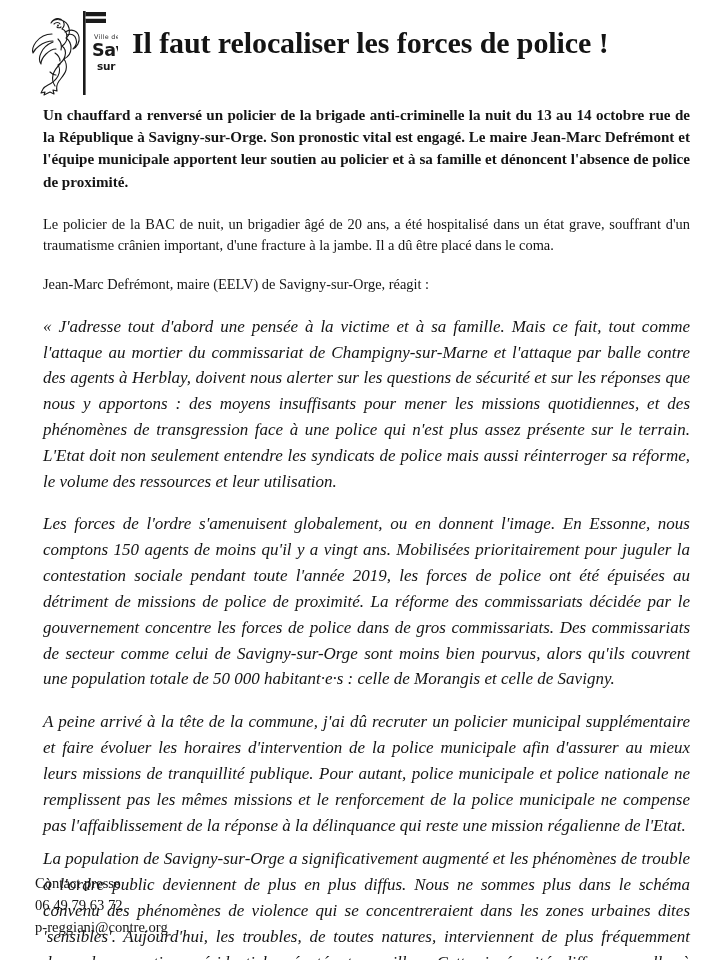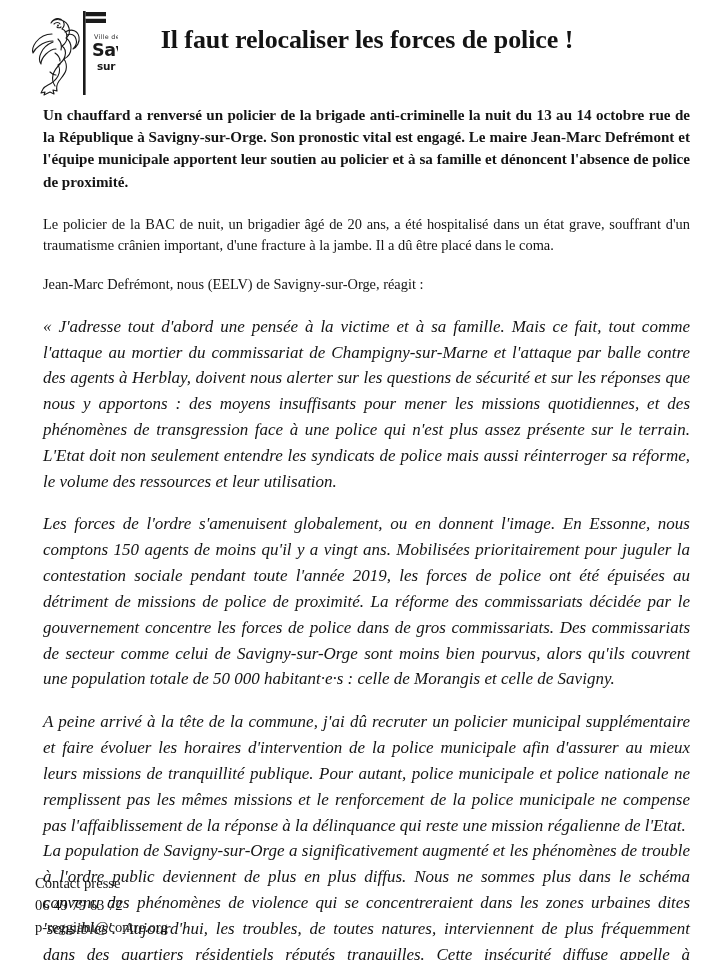--- a/index.html
+++ b/index.html
@@ -39,21 +39,21 @@
     height: 92px;
   }
   .logo svg { display: block; }
 
   .doc-title {
     position: absolute;
     left: 132px;
     top: 26px;
     width: 470px;
     text-align: center;
-    font-size: 26px;
+    font-size: 30px;
     font-weight: bold;
     letter-spacing: -0.1px;
     line-height: 1.1;
     white-space: nowrap;
   }
 
   
   .content {
     position: absolute;
     left: 43px;
@@ -80,21 +80,21 @@
     margin-bottom: 18px;
   }
 
   .quote {
     font-size: 17px;
     font-style: italic;
     line-height: 1.52;
     margin-bottom: 17px;
   }
   .quote.tight {
-    margin-bottom: 0;
+    margin-bottom: 8px;
   }
 
   
   .contact {
     position: absolute;
     left: 35px;
     top: 873px;
     width: 400px;
   }
   .contact-heading {
@@ -166,21 +166,21 @@
 
     <div class="doc-title">Il faut relocaliser les forces de police !</div>
   </div>
 
   <div class="content">
 
     <p class="lead">Un chauffard a renversé un policier de la brigade anti-criminelle la nuit du 13 au 14 octobre rue de la République à Savigny-sur-Orge. Son pronostic vital est engagé. Le maire Jean-Marc Defrémont et l'équipe municipale apportent leur soutien au policier et à sa famille et dénoncent l'absence de police de proximité.</p>
 
     <p class="plain">Le policier de la BAC de nuit, un brigadier âgé de 20 ans, a été hospitalisé dans un état grave, souffrant d'un traumatisme crânien important, d'une fracture à la jambe. Il a dû être placé dans le coma.</p>
 
-    <p class="plain">Jean-Marc Defrémont, nous (EELV) de Savigny-sur-Orge, réagit :</p>
+    <p class="plain">Jean-Marc Defrémont, maire (EELV) de Savigny-sur-Orge, réagit :</p>
 
     <p class="quote">« J'adresse tout d'abord une pensée à la victime et à sa famille. Mais ce fait, tout comme l'attaque au mortier du commissariat de Champigny-sur-Marne et l'attaque par balle contre des agents à Herblay, doivent nous alerter sur les questions de sécurité et sur les réponses que nous y apportons : des moyens insuffisants pour mener les missions quotidiennes, et des phénomènes de transgression face à une police qui n'est plus assez présente sur le terrain. L'Etat doit non seulement entendre les syndicats de police mais aussi réinterroger sa réforme, le volume des ressources et leur utilisation.</p>
 
     <p class="quote">Les forces de l'ordre s'amenuisent globalement, ou en donnent l'image. En Essonne, nous comptons 150 agents de moins qu'il y a vingt ans. Mobilisées prioritairement pour juguler la contestation sociale pendant toute l'année 2019, les forces de police ont été épuisées au détriment de missions de police de proximité. La réforme des commissariats décidée par le gouvernement concentre les forces de police dans de gros commissariats. Des commissariats de secteur comme celui de Savigny-sur-Orge sont moins bien pourvus, alors qu'ils couvrent une population totale de 50 000 habitant·e·s : celle de Morangis et celle de Savigny.</p>
 
     <p class="quote tight">A peine arrivé à la tête de la commune, j'ai dû recruter un policier municipal supplémentaire et faire évoluer les horaires d'intervention de la police municipale afin d'assurer au mieux leurs missions de tranquillité publique. Pour autant, police municipale et police nationale ne remplissent pas les mêmes missions et le renforcement de la police municipale ne compense pas l'affaiblissement de la réponse à la délinquance qui reste une mission régalienne de l'Etat.</p>
 
     <p class="quote">La population de Savigny-sur-Orge a significativement augmenté et les phénomènes de trouble à l'ordre public deviennent de plus en plus diffus. Nous ne sommes plus dans le schéma convenu des phénomènes de violence qui se concentreraient dans les zones urbaines dites 'sensibles'. Aujourd'hui, les troubles, de toutes natures, interviennent de plus fréquemment dans des quartiers résidentiels réputés tranquilles. Cette insécurité diffuse appelle à réinterroger la réforme en cours des commissariats, qui tend à réduire la présence de proximité des forces de l'ordre, en concentrant les forces d'intervention et d'investigation dans de gros commissariats.</p>
 
     <p class="quote">De la même façon que nous devons relocaliser l'économie pour rendre les territoires plus résilients aux chocs, nous avons besoin d'un signal fort de retour de la puissance publique, qui devrait consister à relocaliser les forces de l'ordre, comme l'ensemble des services publics, au plus près des habitants. »</p>

